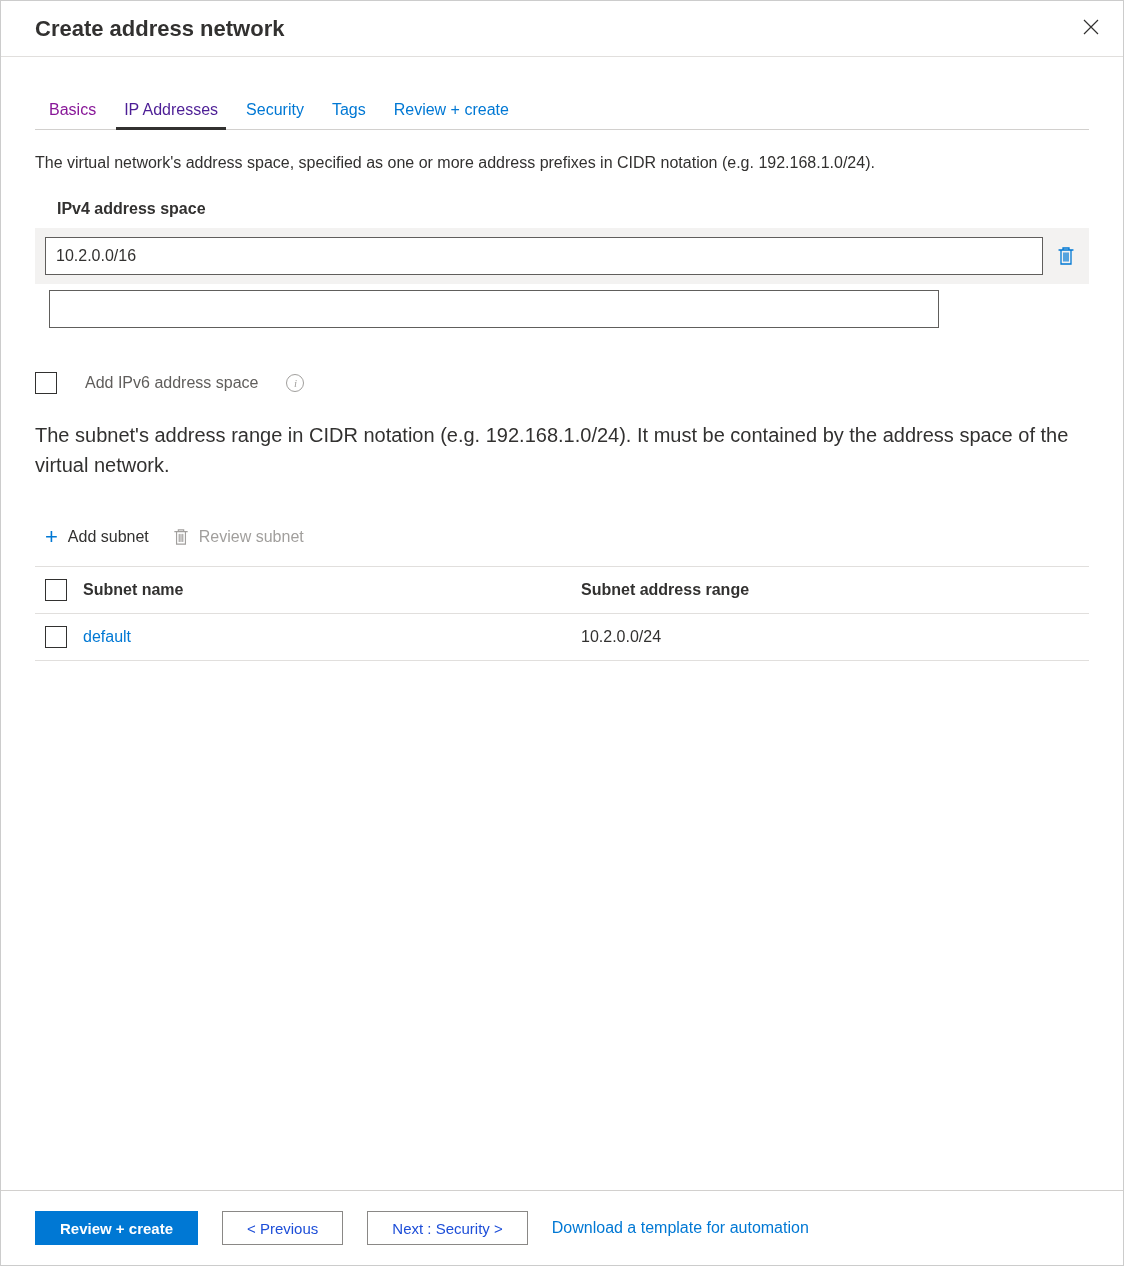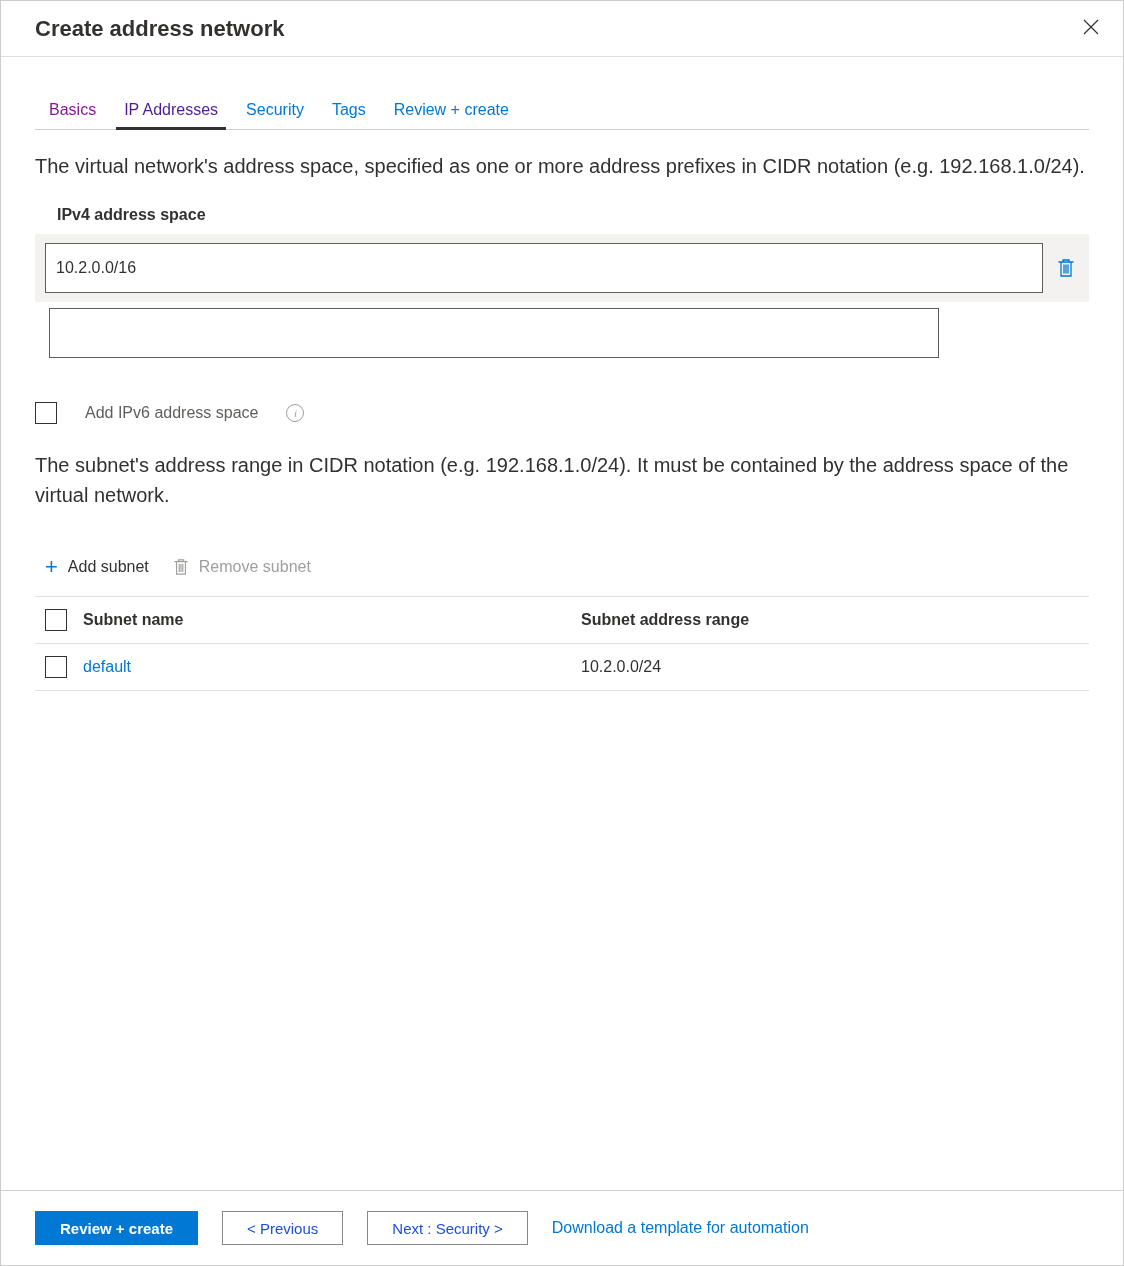--- a/index.html
+++ b/index.html
@@ -55,21 +55,21 @@
     .tab.active::after {
       content: '';
       position: absolute;
       left: 6px;
       right: 6px;
       bottom: -1px;
       height: 3px;
       background: #323130;
     }
     .description {
-      font-size: 20px;
+      font-size: 16px;
       color: #323130;
       margin-top: 22px;
       line-height: 1.4;
     }
     .section-label {
       font-size: 16px;
       font-weight: 600;
       color: #323130;
       margin-top: 26px;
       margin-left: 22px;
@@ -84,21 +84,21 @@
       align-items: center;
       gap: 10px;
     }
     .address-row-plain {
       padding: 6px 10px 8px 14px;
       display: flex;
       align-items: center;
     }
     .address-input {
       flex: 1;
-      height: 50px;
+      height: 38px;
       border: 1px solid #605e5c;
       padding: 0 10px;
       font-size: 16px;
       font-family: inherit;
       color: #323130;
     }
     .address-input.narrower {
       max-width: 890px;
     }
     .delete-icon {
@@ -267,21 +267,21 @@
     <div class="subnet-action">
       <span class="plus-icon">+</span>
       <span>Add subnet</span>
     </div>
     <div class="subnet-action disabled">
       <span class="trash-small">
         <svg width="16" height="18" viewBox="0 0 18 20">
           <path d="M2 4 h14 M6 4 V2 h6 v2 M4 4 v14 h10 V4 M7 7 v8 M9 7 v8 M11 7 v8" stroke="#a19f9d" stroke-width="1.3" fill="none" stroke-linecap="round"></path>
         </svg>
       </span>
-      <span>Remove subnet</span>
+      <span>Review subnet</span>
     </div>
   </div>
 
   <div class="subnet-table">
     <div class="subnet-header-row">
       <div class="col-check">
           <div class="checkbox"></div>
         </div>
       <div class="col-name">Subnet name</div>
       <div class="col-range">Subnet address range</div>

